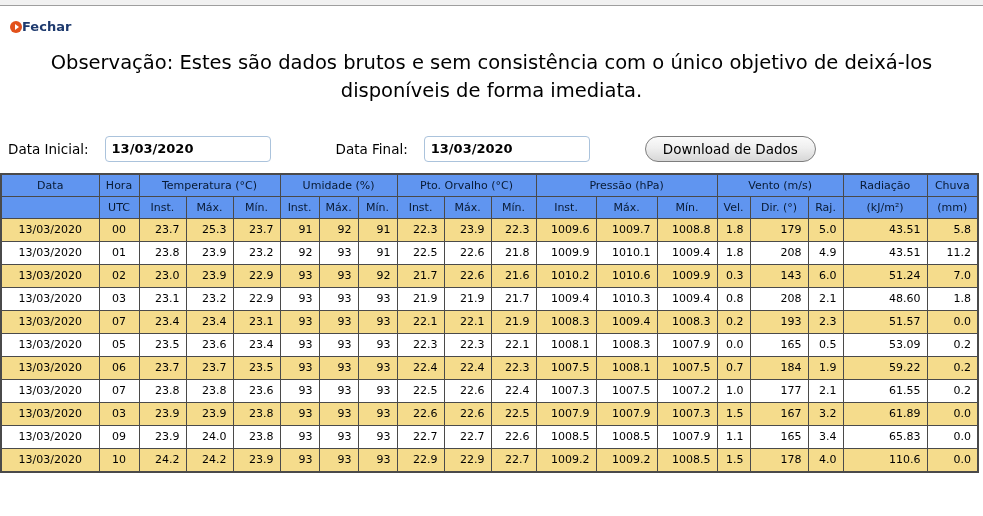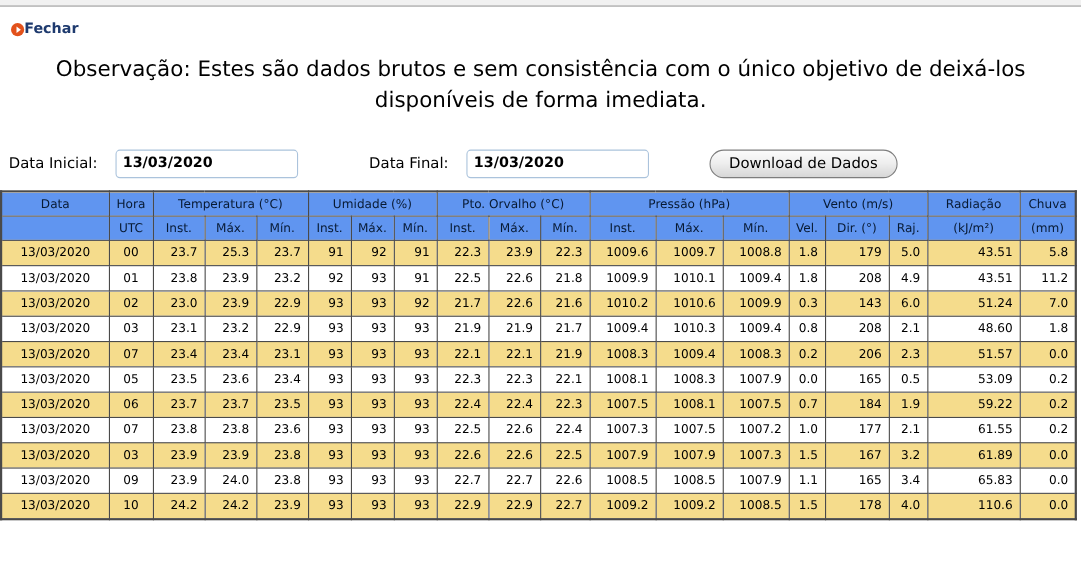--- a/index.html
+++ b/index.html
@@ -295,21 +295,21 @@
         <td class="c-right">93</td>
         <td class="c-right">93</td>
         <td class="c-right">93</td>
         <td class="c-right">22.1</td>
         <td class="c-right">22.1</td>
         <td class="c-right">21.9</td>
         <td class="c-right">1008.3</td>
         <td class="c-right">1009.4</td>
         <td class="c-right">1008.3</td>
         <td class="c-right">0.2</td>
-        <td class="c-right">206</td>
+        <td class="c-right">193</td>
         <td class="c-right">2.3</td>
         <td class="c-right">51.57</td>
         <td class="c-right">0.0</td>
       </tr>
       <tr>
         <td class="c-center">13/03/2020</td>
         <td class="c-center">05</td>
         <td class="c-right">23.5</td>
         <td class="c-right">23.6</td>
         <td class="c-right">23.4</td>

